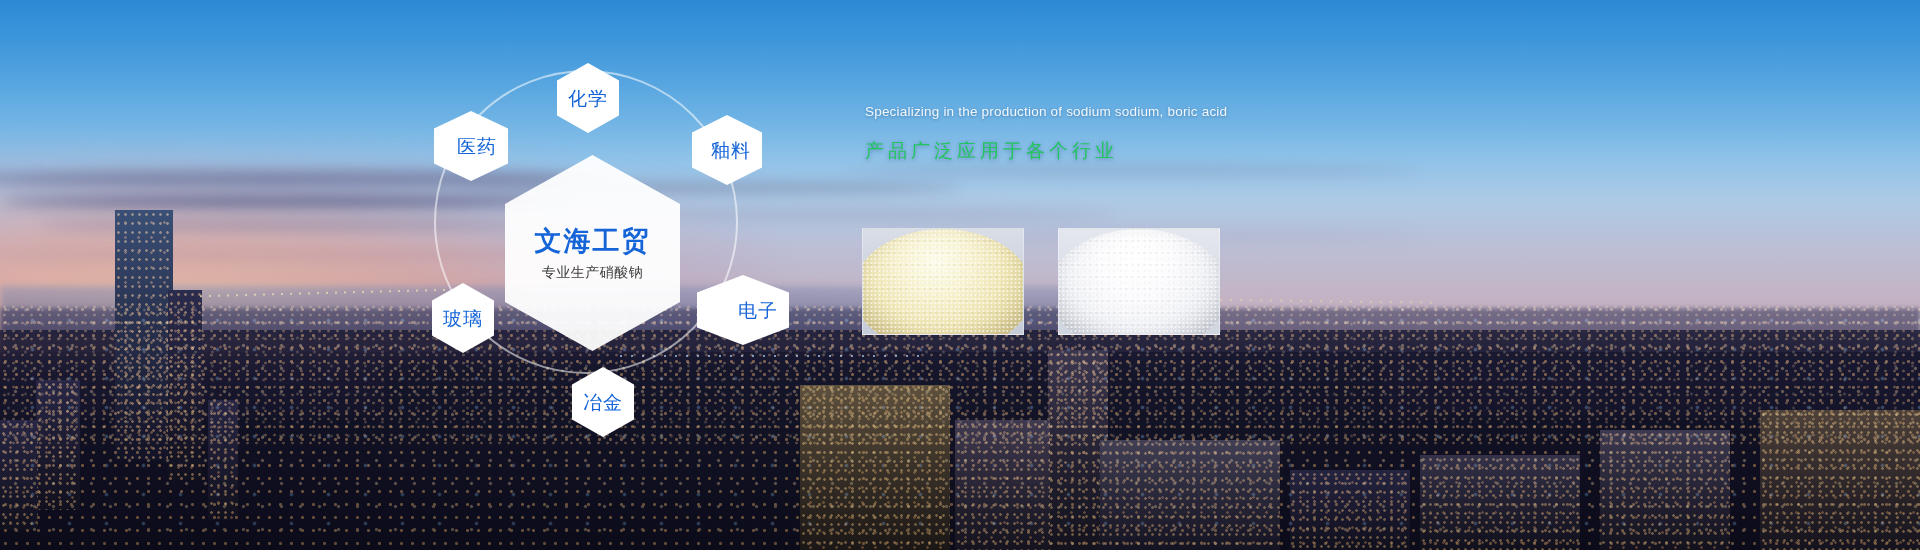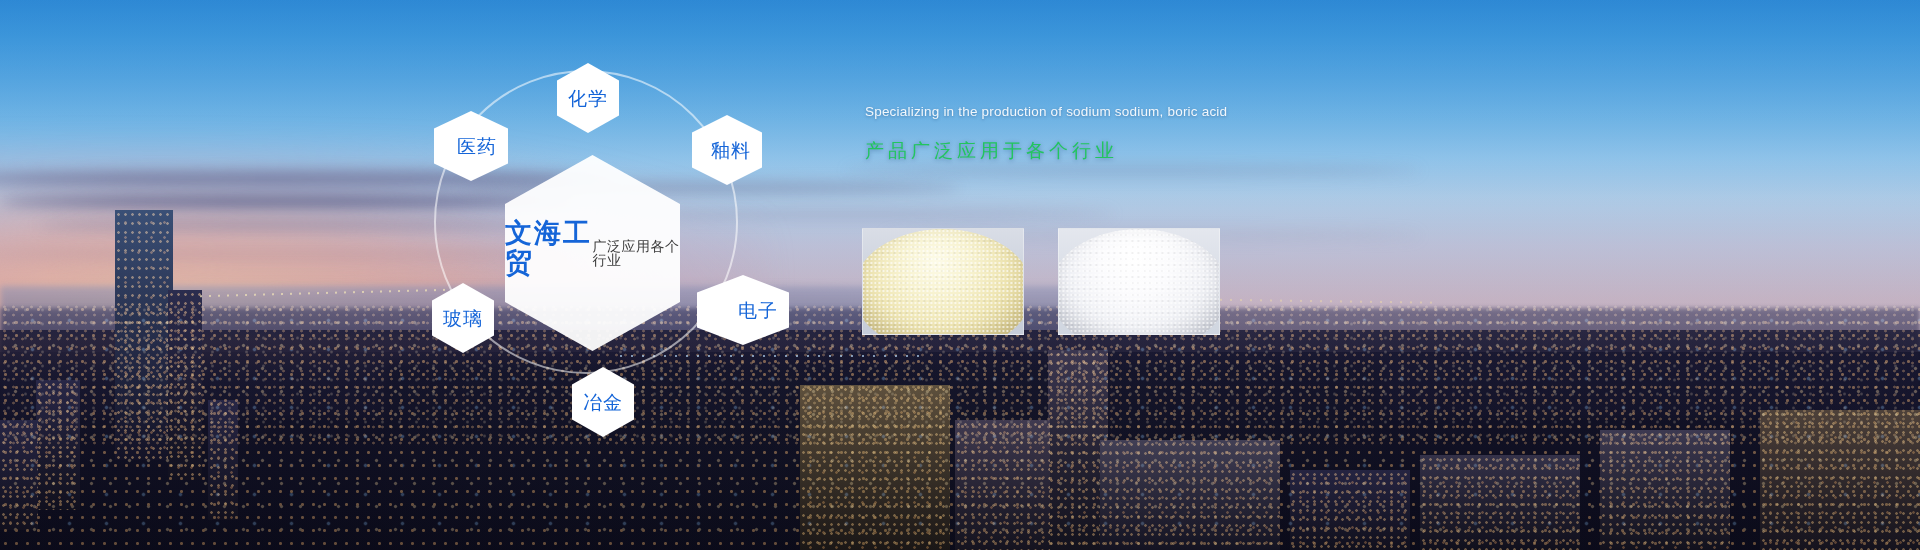--- a/index.html
+++ b/index.html
@@ -187,21 +187,21 @@
   .hex-elec  {left:265px;top:240px;padding-left:30px;}
   .hex-metal {left:140px;top:332px;}
   .hex-glass {left:0px;top:248px;}
   .hex-med   {left:2px;top:76px;padding-left:12px;}
 
   .hex-main{
     position:absolute;left:73px;top:120px;width:175px;height:196px;
     background:rgba(255,255,255,.94);
     -webkit-clip-path:polygon(50% 0%,100% 25%,100% 75%,50% 100%,0% 75%,0% 25%);
     clip-path:polygon(50% 0%,100% 25%,100% 75%,50% 100%,0% 75%,0% 25%);
-    display:flex;flex-direction:row;align-items:center;justify-content:center;
+    display:flex;flex-direction:column;align-items:center;justify-content:center;
   }
   .hex-main-title{
     color:#1565d8;font-size:27px;font-weight:bold;letter-spacing:2px;
     line-height:1.1;margin-bottom:9px;
   }
   .hex-main-sub{
     color:#3c3c3c;font-size:14px;letter-spacing:.5px;line-height:1;
   }
 
   
@@ -346,21 +346,21 @@
     </div>
     <div class="hex hex-sm hex-glass">
       <span>玻璃</span>
     </div>
     <div class="hex hex-sm hex-med">
       <span>医药</span>
     </div>
 
     <div class="hex-main">
       <div class="hex-main-title">文海工贸</div>
-      <div class="hex-main-sub">广泛应用各个行业</div>
+      <div class="hex-main-sub">专业生产硝酸钠</div>
     </div>
   </div>
 
   <div class="copy">
     <p class="subline">Specializing in the production of sodium sodium, boric acid</p>
     <p class="tagline">产品广泛应用于各个行业</p>
   </div>
 
   <div class="products">
     <div class="prod prod-a">

